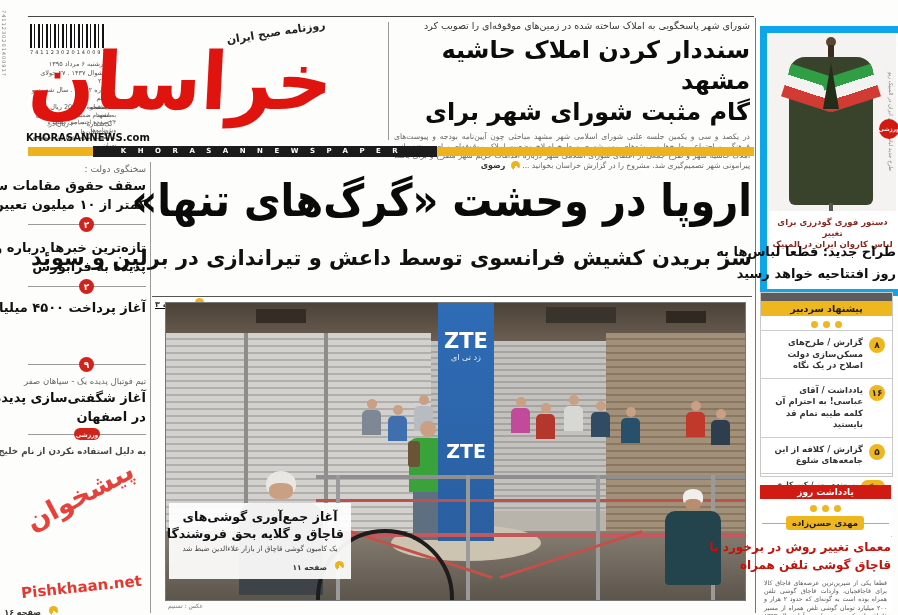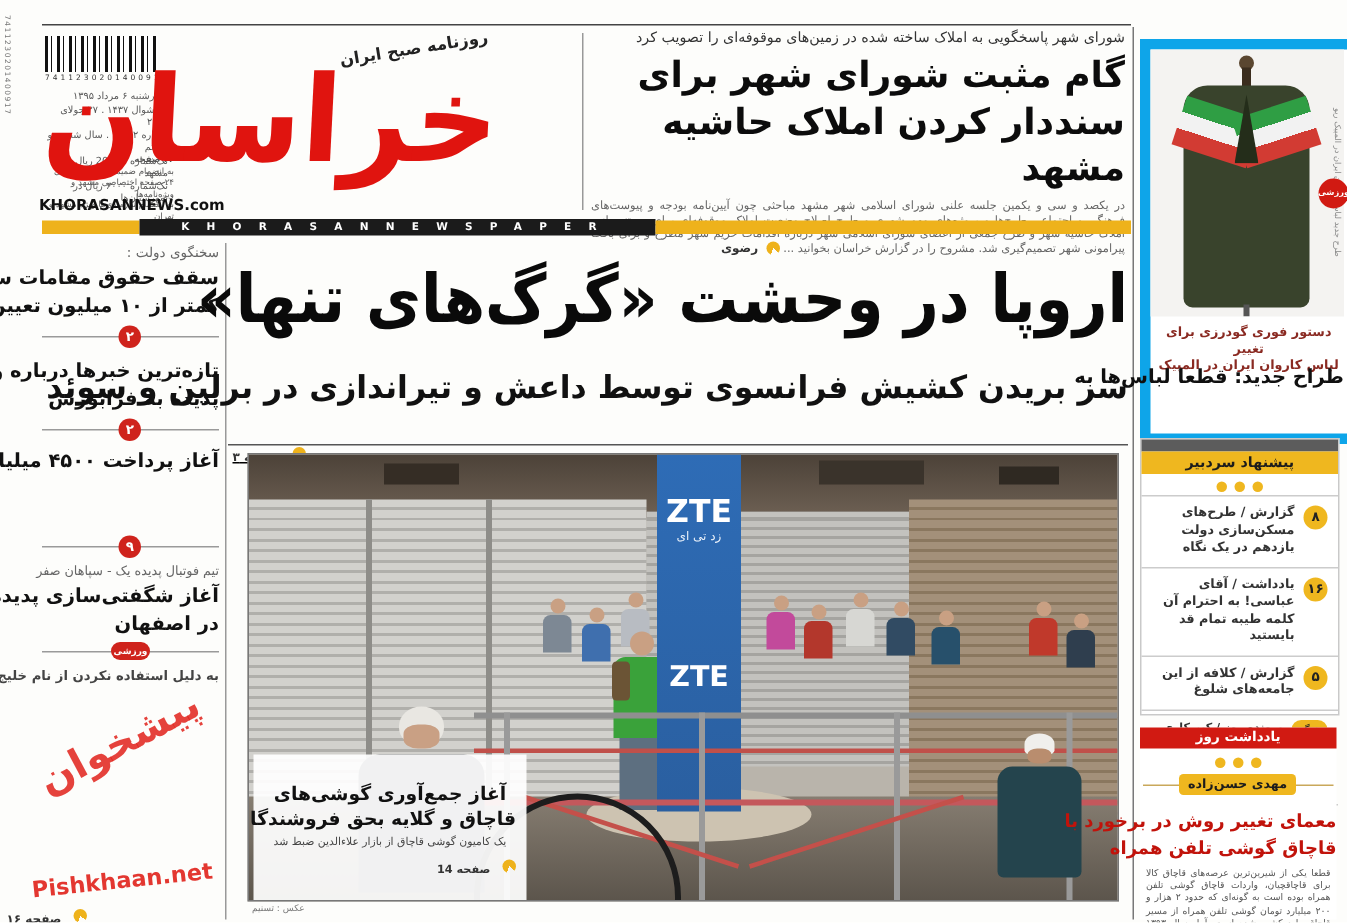--- a/index.html
+++ b/index.html
@@ -64,22 +64,22 @@
                 line-height:150px;text-align:center;transform:scaleY(1.02) skewX(-3deg);">خراسان</div>
 
     <div class="abs" style="right:62px;top:6px;font-size:11px;font-weight:bold;color:#222;transform:rotate(-9deg);">روزنامه صبح ایران</div>
   </div>
 
   <div class="rule-v" style="left:388px;top:22px;height:118px;"></div>
 
   <div class="abs" style="left:394px;top:20px;width:356px;height:124px;text-align:right;">
     <div style="font-size:9.5px;color:#333;white-space:nowrap;">شورای شهر پاسخگویی به املاک ساخته شده در زمین‌های موقوفه‌ای را تصویب کرد</div>
     <div style="margin-top:4px;font-weight:bold;color:#0c0c0c;font-size:24px;line-height:31px;">
+      <div>سنددار کردن املاک حاشیه مشهد</div>
       <div>گام مثبت شورای شهر برای</div>
-      <div>سنددار کردن املاک حاشیه مشهد</div>
     </div>
     <div style="margin-top:4px;font-size:7.6px;line-height:9.6px;color:#666;text-align:justify;">
       <span>در یکصد و سی و یکمین جلسه علنی شورای اسلامی شهر مشهد مباحثی چون آیین‌نامه بودجه و پیوست‌های فرهنگی و اجتماعی طرح‌ها و پروژه‌های مهم شهری و طرح اصلاح وضعیت املاک موقوفه‌ای برای مستندسازی املاک حاشیه شهر و طرح جمعی از اعضای شورای اسلامی شهر درباره اقدامات حریم شهر مطرح و برای بافت پیرامونی شهر تصمیم‌گیری شد. مشروح را در گزارش خراسان بخوانید ...</span>
       <span class="pac"></span>
       <span style="font-weight:bold;color:#333;font-size:8px;">رضوی</span>
     </div>
   </div>
 
   <div class="abs" style="left:28px;top:147px;width:65px;height:9px;background:#eeb21b;"></div>
   <div class="abs" style="left:93px;top:146px;width:344px;height:11px;background:#1b1b1b;color:#fff;font-size:7px;
@@ -231,27 +231,27 @@
     </div>
 
     <div class="abs" style="left:150px;top:226px;width:130px;height:130px;border:4px solid #1d1d1d;border-radius:50%;background:transparent;"></div>
 
     <div class="abs" style="left:492px;top:186px;width:70px;height:110px;">
       <div style="width:20px;height:14px;border-radius:50% 50% 20% 20%;background:#f0efec;margin:0 auto;"></div>
       <div style="width:16px;height:10px;border-radius:40%;background:#b98d6e;margin:-4px auto 0;"></div>
       <div style="width:56px;height:74px;border-radius:10px 10px 4px 4px;background:#24444d;margin:2px auto 0;"></div>
     </div>
 
-    <div class="abs" style="left:3px;top:200px;width:168px;min-height:62px;background:rgba(255,255,255,.93);padding:17px 7px;text-align:center;">
+    <div class="abs" style="left:3px;top:200px;width:168px;min-height:62px;background:rgba(255,255,255,.93);padding:5px 7px;text-align:center;">
       <div style="font-size:12.5px;font-weight:bold;color:#111;line-height:17px;white-space:nowrap;">آغاز جمع‌آوری گوشی‌های</div>
       <div style="font-size:12.5px;font-weight:bold;color:#111;line-height:17px;white-space:nowrap;">قاچاق و گلایه بحق فروشندگان</div>
       <div style="font-size:7.2px;color:#444;margin-top:2px;white-space:nowrap;">یک کامیون گوشی قاچاق از بازار علاءالدین ضبط شد</div>
       <div style="text-align:right;margin-top:2px;">
         <span class="pac"></span>
-        <span class="pgref" style="font-size:7.5px;">صفحه 14</span>
+        <span class="pgref" style="font-size:7.5px;">صفحه ۱۱</span>
       </div>
     </div>
   </div>
   <div class="abs" style="left:168px;top:602px;font-size:6px;color:#777;">عکس : تسنیم</div>
 
   <div class="abs" style="left:760px;top:26px;width:131px;height:256px;border:7px solid #0ea5e9;background:#fff;">
 
     <div class="abs" style="left:0;top:0;width:129px;height:178px;background:#f4f3f1;overflow:hidden;">
       <div class="abs" style="left:59px;top:4px;width:10px;height:10px;border-radius:50%;background:#5a4630;"></div>
       <div class="abs" style="left:61px;top:12px;width:6px;height:16px;background:#3b2d1e;"></div>
@@ -268,36 +268,37 @@
 
     <div class="abs" style="left:112px;top:86px;width:20px;height:20px;border-radius:50%;background:#d11a12;color:#fff;
                 font-size:5.5px;font-weight:bold;display:flex;align-items:center;justify-content:center;">ورزشی</div>
 
     <div class="abs" style="left:4px;top:184px;width:123px;text-align:center;font-size:8.5px;font-weight:bold;color:#8a2a22;line-height:11px;">
       <div>دستور فوری گودرزی برای تغییر</div>
       <div>لباس کاروان ایران در المپیک</div>
     </div>
     <div class="abs" style="left:2px;top:208px;width:127px;text-align:center;font-size:13px;font-weight:bold;color:#101010;line-height:22px;">
       <div style="white-space:nowrap;">طراح جدید: قطعا لباس‌ها به</div>
+      <div style="white-space:nowrap;">روز افتتاحیه خواهد رسید</div>
     </div>
   </div>
 
   <div class="abs" style="left:760px;top:292px;width:131px;height:183px;border:1px solid #c9c9c9;background:#fff;">
     <div style="height:8px;background:#5c5c5c;"></div>
     <div style="height:15px;background:#efb71f;display:flex;align-items:center;justify-content:center;">
       <span style="font-size:9.5px;font-weight:bold;color:#1c1c1c;">پیشنهاد سردبیر</span>
     </div>
     <div class="dots" style="margin:5px 0 2px;">
         <span></span>
         <span></span>
         <span></span>
       </div>
     <div class="ed-item">
       <div class="yellowcirc">۸</div>
-      <div class="ed-text">گزارش / طرح‌های مسکن‌سازی دولت یازدهم در یک نگاه</div>
+      <div class="ed-text">گزارش / طرح‌های مسکن‌سازی دولت اصلاح در یک نگاه</div>
     </div>
     <div class="ed-item">
       <div class="yellowcirc">۱۶</div>
       <div class="ed-text">یادداشت / آقای عباسی! به احترام آن کلمه طیبه تمام قد بایستید</div>
     </div>
     <div class="ed-item">
       <div class="yellowcirc">۵</div>
       <div class="ed-text">گزارش / کلافه از این جامعه‌های شلوغ</div>
     </div>
     <div class="ed-item">

